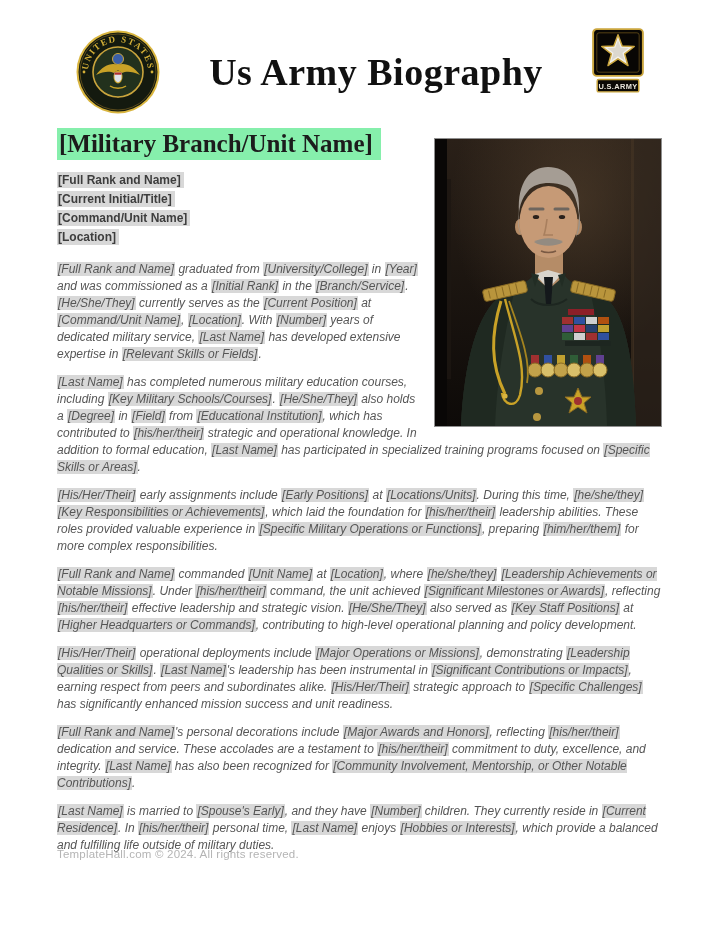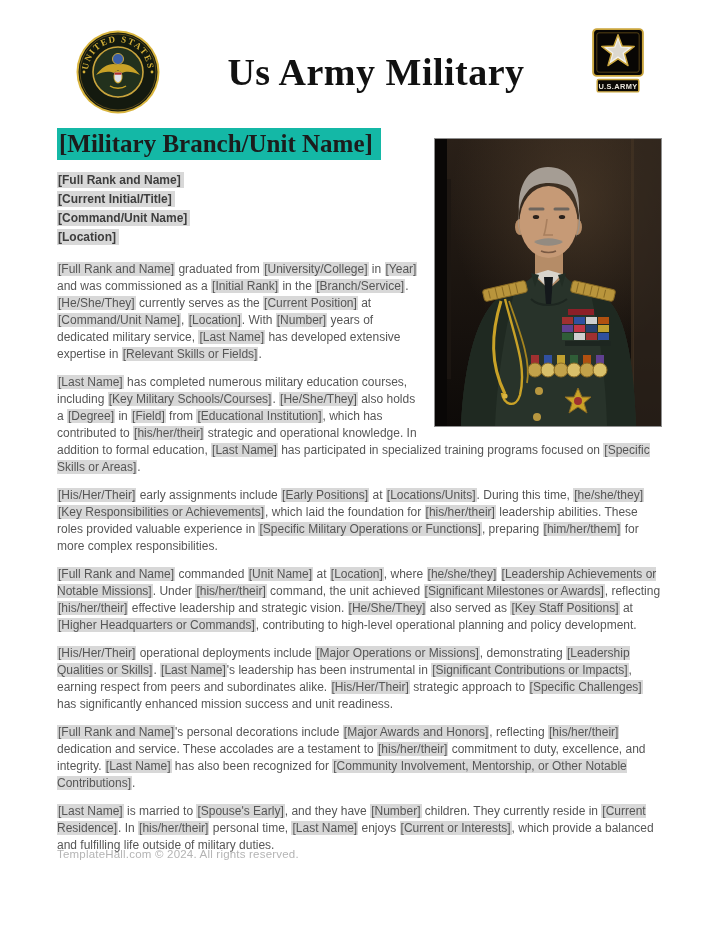--- a/index.html
+++ b/index.html
@@ -17,25 +17,25 @@
     font-size:38px; color:#111; letter-spacing:0.5px; }
   .seal-wrap { width:84px; height:84px; flex:0 0 auto; }
   .star-wrap { width:52px; height:88px; flex:0 0 auto; }
   
   .doc-body { margin:12px 58px 0 57px; }
   figure.portrait { float:right; width:228px; height:289px; margin:8px 0 10px 14px;
     padding:0; border:1px solid #8f8f8f; background:#171210; }
   figure.portrait svg { display:block; width:100%; height:100%; }
   h2.unit-heading { margin:0 0 12px 0; font-family:"Liberation Serif", serif;
     font-weight:700; font-size:25px; color:#1c1c1c; line-height:1.15; }
-  h2.unit-heading mark { background:#14b8a6; color:inherit; padding:2px 8px 3px 2px; }
+  h2.unit-heading mark { background:#86efac; color:inherit; padding:2px 8px 3px 2px; }
   .info-lines { margin:0 0 14px 0; }
   .info-line { font-size:12px; font-weight:700; color:#3d3d3d; line-height:19px; }
   .info-line mark { background:#d8d8d8; color:inherit; padding:1px 3px 1px 1px; }
-  .paragraphs p { margin:0 0 11px 0; font-size:12px; line-height:17px; color:#565656; }
+  .paragraphs p { margin:0 0 11px 0; font-size:12px; line-height:17px; color:#565656;font-style:italic; }
   .paragraphs p mark { background:#d8d8d8; color:inherit; padding:0 1px; }
   .doc-footer { position:absolute; left:57px; top:848px;
     font-size:11.5px; color:#b4b4b4; letter-spacing:0.2px; }
 </style>
 </head>
 <body>
 
 <div class="page">
 
   <header class="doc-header">
@@ -59,21 +59,21 @@
         <circle cx="42" cy="42" r="25" fill="#22311d" stroke="#caa53d" stroke-width="1.6"></circle>
         <circle cx="42" cy="29" r="5.5" fill="#3a5fa8" stroke="#caa53d" stroke-width="1"></circle>
         <path d="M20,45 C27,35 36,32 42,35 C48,32 57,35 64,45 C56,41 50,41 46,43 L42,40 L38,43 C34,41 28,41 20,45 Z" fill="#c9a227"></path>
         <ellipse cx="42" cy="47" rx="4.5" ry="6.5" fill="#c9a227"></ellipse>
         <path d="M38.5,42.5 h7 v5.5 c0,3 -3.5,4.5 -3.5,4.5 c0,0 -3.5,-1.5 -3.5,-4.5 Z" fill="#dfe2ea"></path>
         <rect x="38.5" y="42.5" width="7" height="2.2" fill="#b03030"></rect>
         <path d="M34,56 C38,59 46,59 50,56" stroke="#c9a227" stroke-width="1.4" fill="none"></path>
       </svg>
     </div>
 
-    <h1 class="doc-title">Us Army Military</h1>
+    <h1 class="doc-title">Us Army Biography</h1>
 
     <div class="star-wrap">
       <svg viewBox="0 0 70 88" xmlns="http://www.w3.org/2000/svg">
         <rect x="1.5" y="1.5" width="67" height="63" rx="5" fill="#080604" stroke="#caa53d" stroke-width="2.6"></rect>
         <rect x="6.5" y="6.5" width="57" height="53" rx="3" fill="none" stroke="#6e5519" stroke-width="1"></rect>
         <polygon points="35,9 40.6,24.3 56.9,24.9 44,34.9 48.5,50.6 35,41.5 21.5,50.6 26,34.9 13.1,24.9 29.4,24.3" fill="#f3f1ec" stroke="#caa53d" stroke-width="2" stroke-linejoin="round"></polygon>
         <polygon points="35,16 38.7,26.5 49.5,26.9 41,33.6 44,44 35,38 26,44 29,33.6 20.5,26.9 31.3,26.5" fill="#dcd8cf"></polygon>
         <rect x="7" y="69.5" width="56" height="16.5" rx="2" fill="#0a0805" stroke="#caa53d" stroke-width="2"></rect>
         <text x="35" y="82" text-anchor="middle" font-family="Liberation Sans, sans-serif" font-size="10" font-weight="700" fill="#e9e5db" letter-spacing="0.5">U.S.ARMY</text>
       </svg>
@@ -189,21 +189,21 @@
         <div class="info-line"><mark>[Location]</mark></div>
       </div>
 
     <div class="paragraphs">
         <p><mark>[Full Rank and Name]</mark> graduated from <mark>[University/College]</mark>  in <mark>[Year]</mark> and was commissioned as a <mark>[Initial Rank]</mark> in the <mark>[Branch/Service]</mark>. <mark>[He/She/They]</mark> currently serves as the <mark>[Current Position]</mark> at <mark>[Command/Unit Name]</mark>, <mark>[Location]</mark>. With <mark>[Number]</mark> years of dedicated military service, <mark>[Last Name]</mark> has developed extensive expertise in <mark>[Relevant Skills or Fields]</mark>.</p>
         <p><mark>[Last Name]</mark> has completed numerous military education courses, including <mark>[Key Military Schools/Courses]</mark>. <mark>[He/She/They]</mark> also holds a <mark>[Degree]</mark> in <mark>[Field]</mark> from <mark>[Educational Institution]</mark>, which has contributed to <mark>[his/her/their]</mark> strategic and operational knowledge. In addition to formal education, <mark>[Last Name]</mark> has participated in specialized training programs focused on <mark>[Specific Skills or Areas]</mark>.</p>
         <p><mark>[His/Her/Their]</mark> early assignments include <mark>[Early Positions]</mark> at <mark>[Locations/Units]</mark>. During this time, <mark>[he/she/they]</mark> <mark>[Key Responsibilities or Achievements]</mark>, which laid the foundation for <mark>[his/her/their]</mark> leadership abilities. These roles provided valuable experience in <mark>[Specific Military Operations or Functions]</mark>, preparing <mark>[him/her/them]</mark> for more complex responsibilities.</p>
         <p><mark>[Full Rank and Name]</mark> commanded <mark>[Unit Name]</mark> at <mark>[Location]</mark>, where <mark>[he/she/they]</mark> <mark>[Leadership Achievements or Notable Missions]</mark>. Under <mark>[his/her/their]</mark> command, the unit achieved <mark>[Significant Milestones or Awards]</mark>, reflecting <mark>[his/her/their]</mark> effective leadership and strategic vision. <mark>[He/She/They]</mark> also served as <mark>[Key Staff Positions]</mark> at <mark>[Higher Headquarters or Commands]</mark>, contributing to high-level operational planning and policy development.</p>
         <p><mark>[His/Her/Their]</mark> operational deployments include <mark>[Major Operations or Missions]</mark>, demonstrating <mark>[Leadership Qualities or Skills]</mark>. <mark>[Last Name]</mark>'s leadership has been instrumental in <mark>[Significant Contributions or Impacts]</mark>, earning respect from peers and subordinates alike. <mark>[His/Her/Their]</mark> strategic approach to <mark>[Specific Challenges]</mark> has significantly enhanced mission success and unit readiness.</p>
         <p><mark>[Full Rank and Name]</mark>'s personal decorations include <mark>[Major Awards and Honors]</mark>, reflecting <mark>[his/her/their]</mark> dedication and service. These accolades are a testament to <mark>[his/her/their]</mark> commitment to duty, excellence, and integrity. <mark>[Last Name]</mark> has also been recognized for <mark>[Community Involvement, Mentorship, or Other Notable Contributions]</mark>.</p>
-        <p><mark>[Last Name]</mark> is married to <mark>[Spouse's Early]</mark>, and they have <mark>[Number]</mark> children. They currently reside in <mark>[Current Residence]</mark>. In <mark>[his/her/their]</mark> personal time, <mark>[Last Name]</mark> enjoys <mark>[Current or Interests]</mark>, which provide a balanced and fulfilling life outside of military duties.</p>
+        <p><mark>[Last Name]</mark> is married to <mark>[Spouse's Early]</mark>, and they have <mark>[Number]</mark> children. They currently reside in <mark>[Current Residence]</mark>. In <mark>[his/her/their]</mark> personal time, <mark>[Last Name]</mark> enjoys <mark>[Hobbies or Interests]</mark>, which provide a balanced and fulfilling life outside of military duties.</p>
       </div>
 
   </main>
 
   <footer class="doc-footer">
     <span>TemplateHall.com © 2024. All rights reserved.</span>
   </footer>
 
 </div>
 

